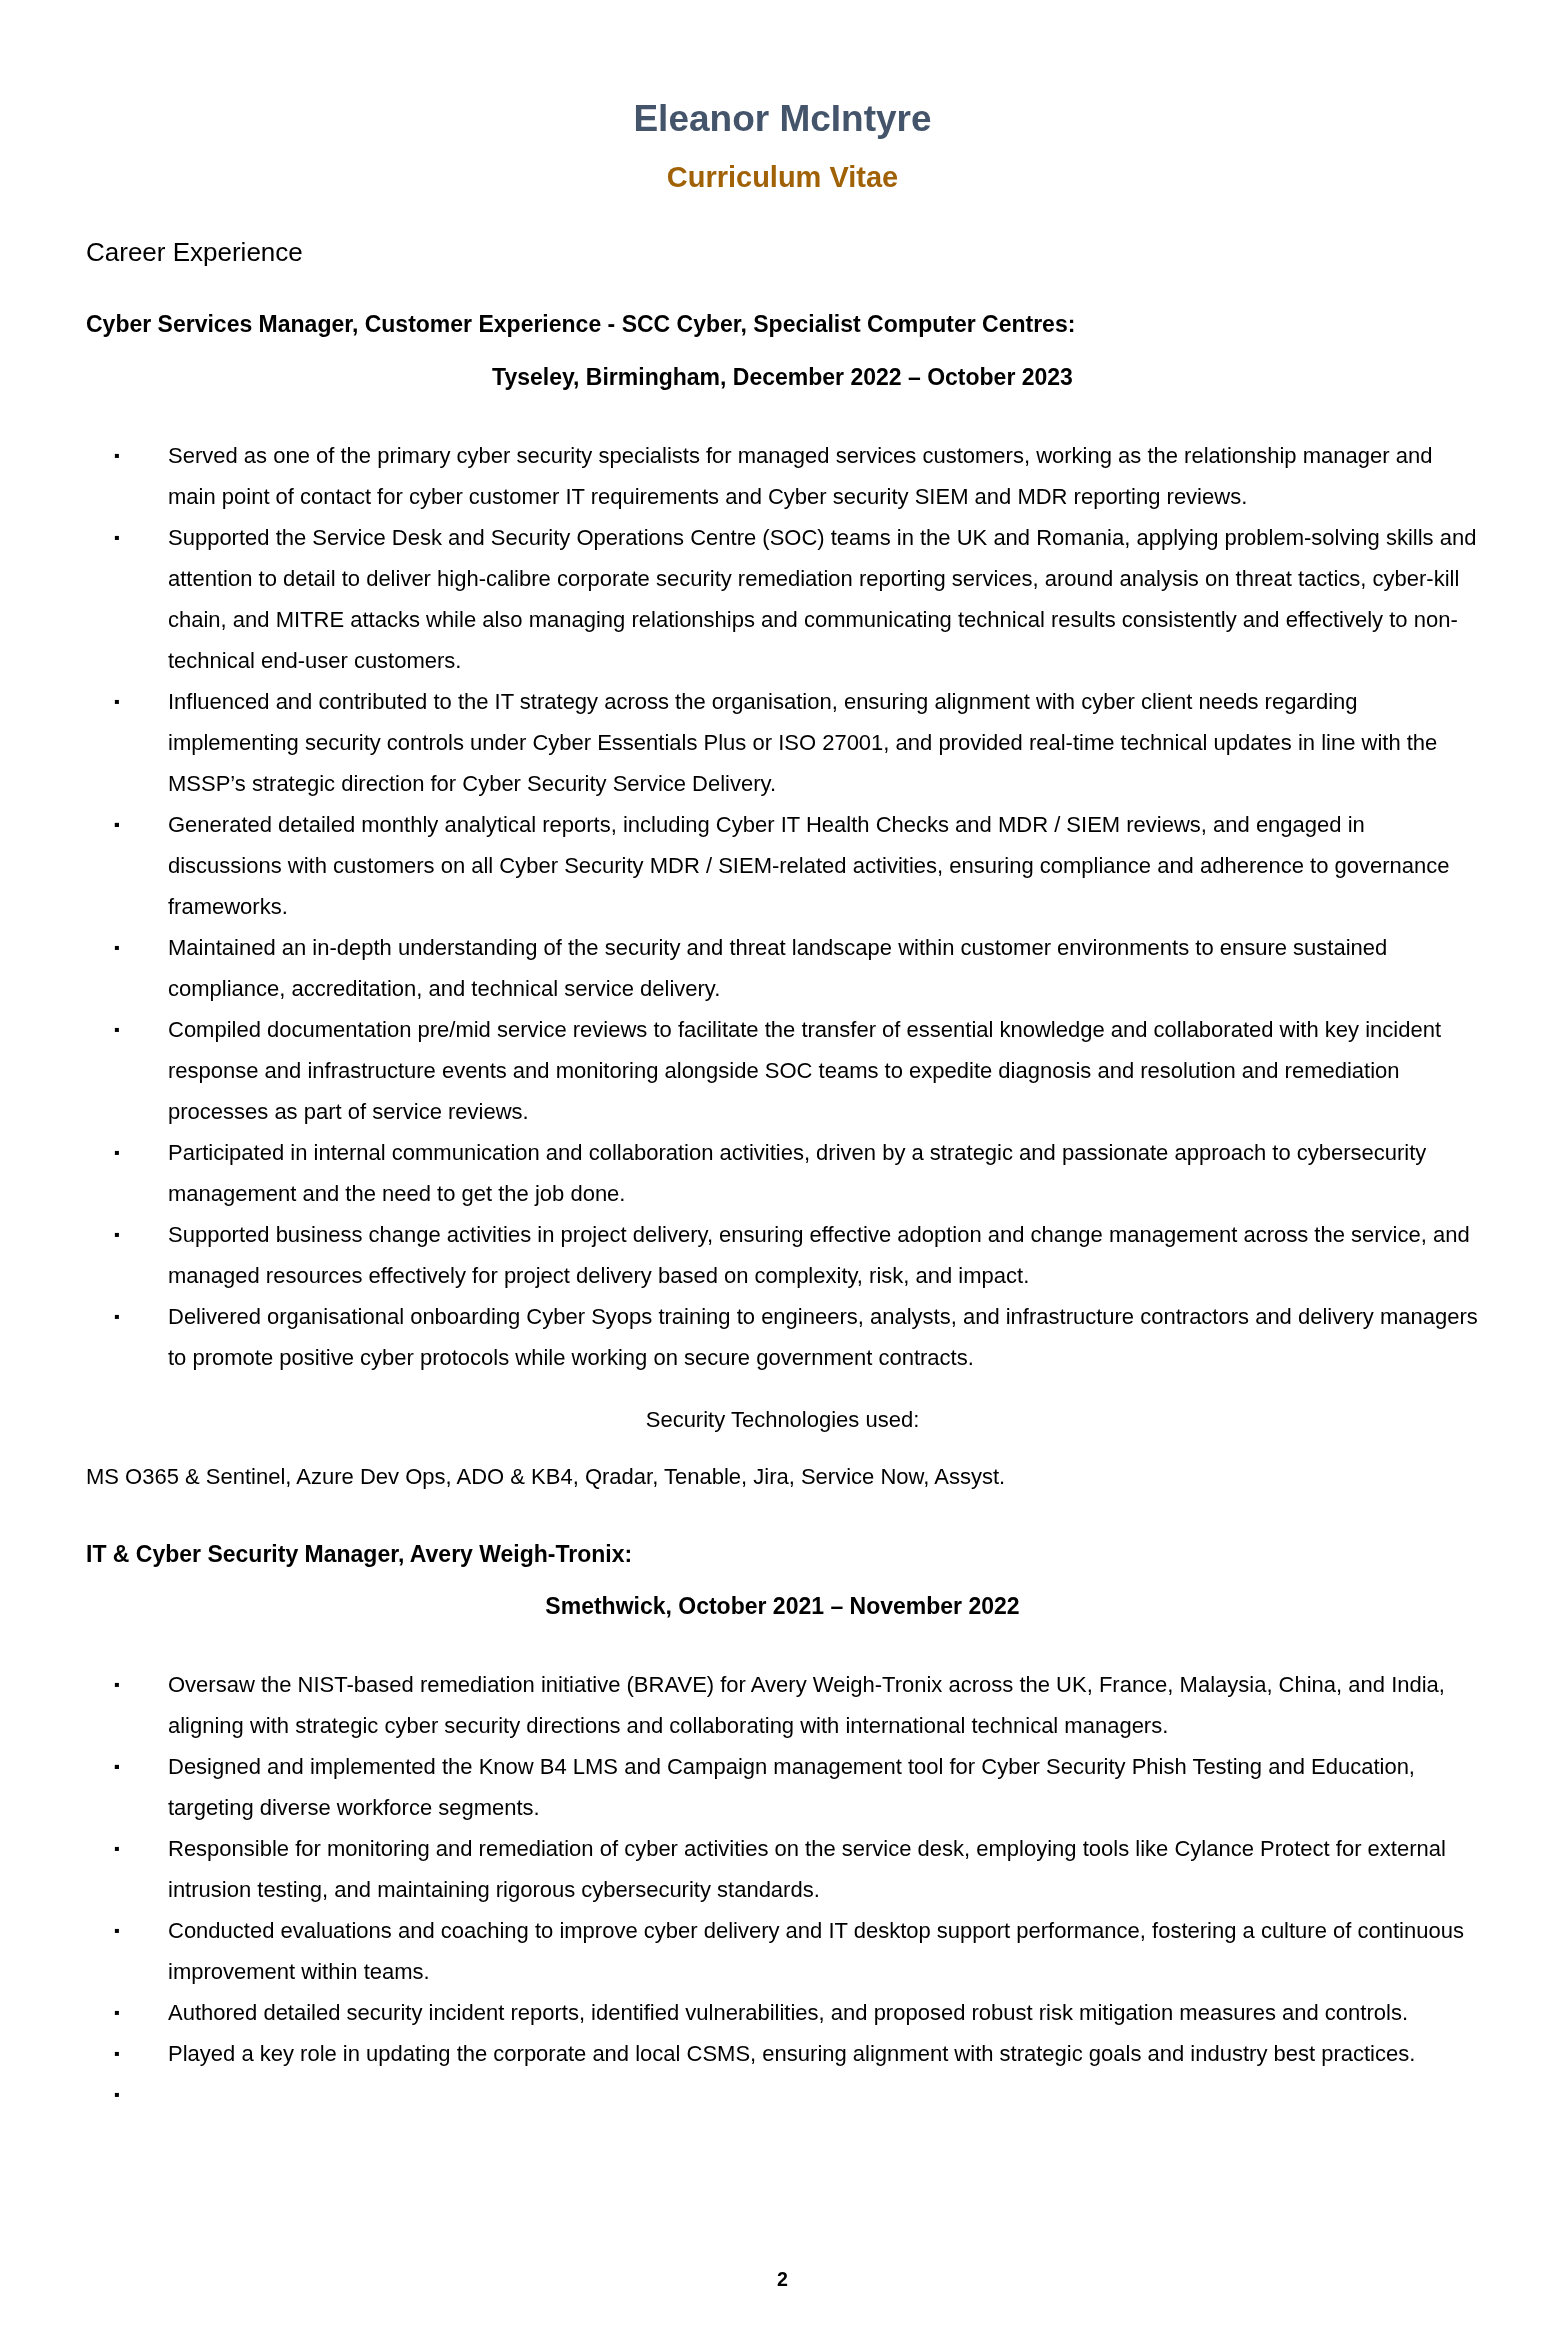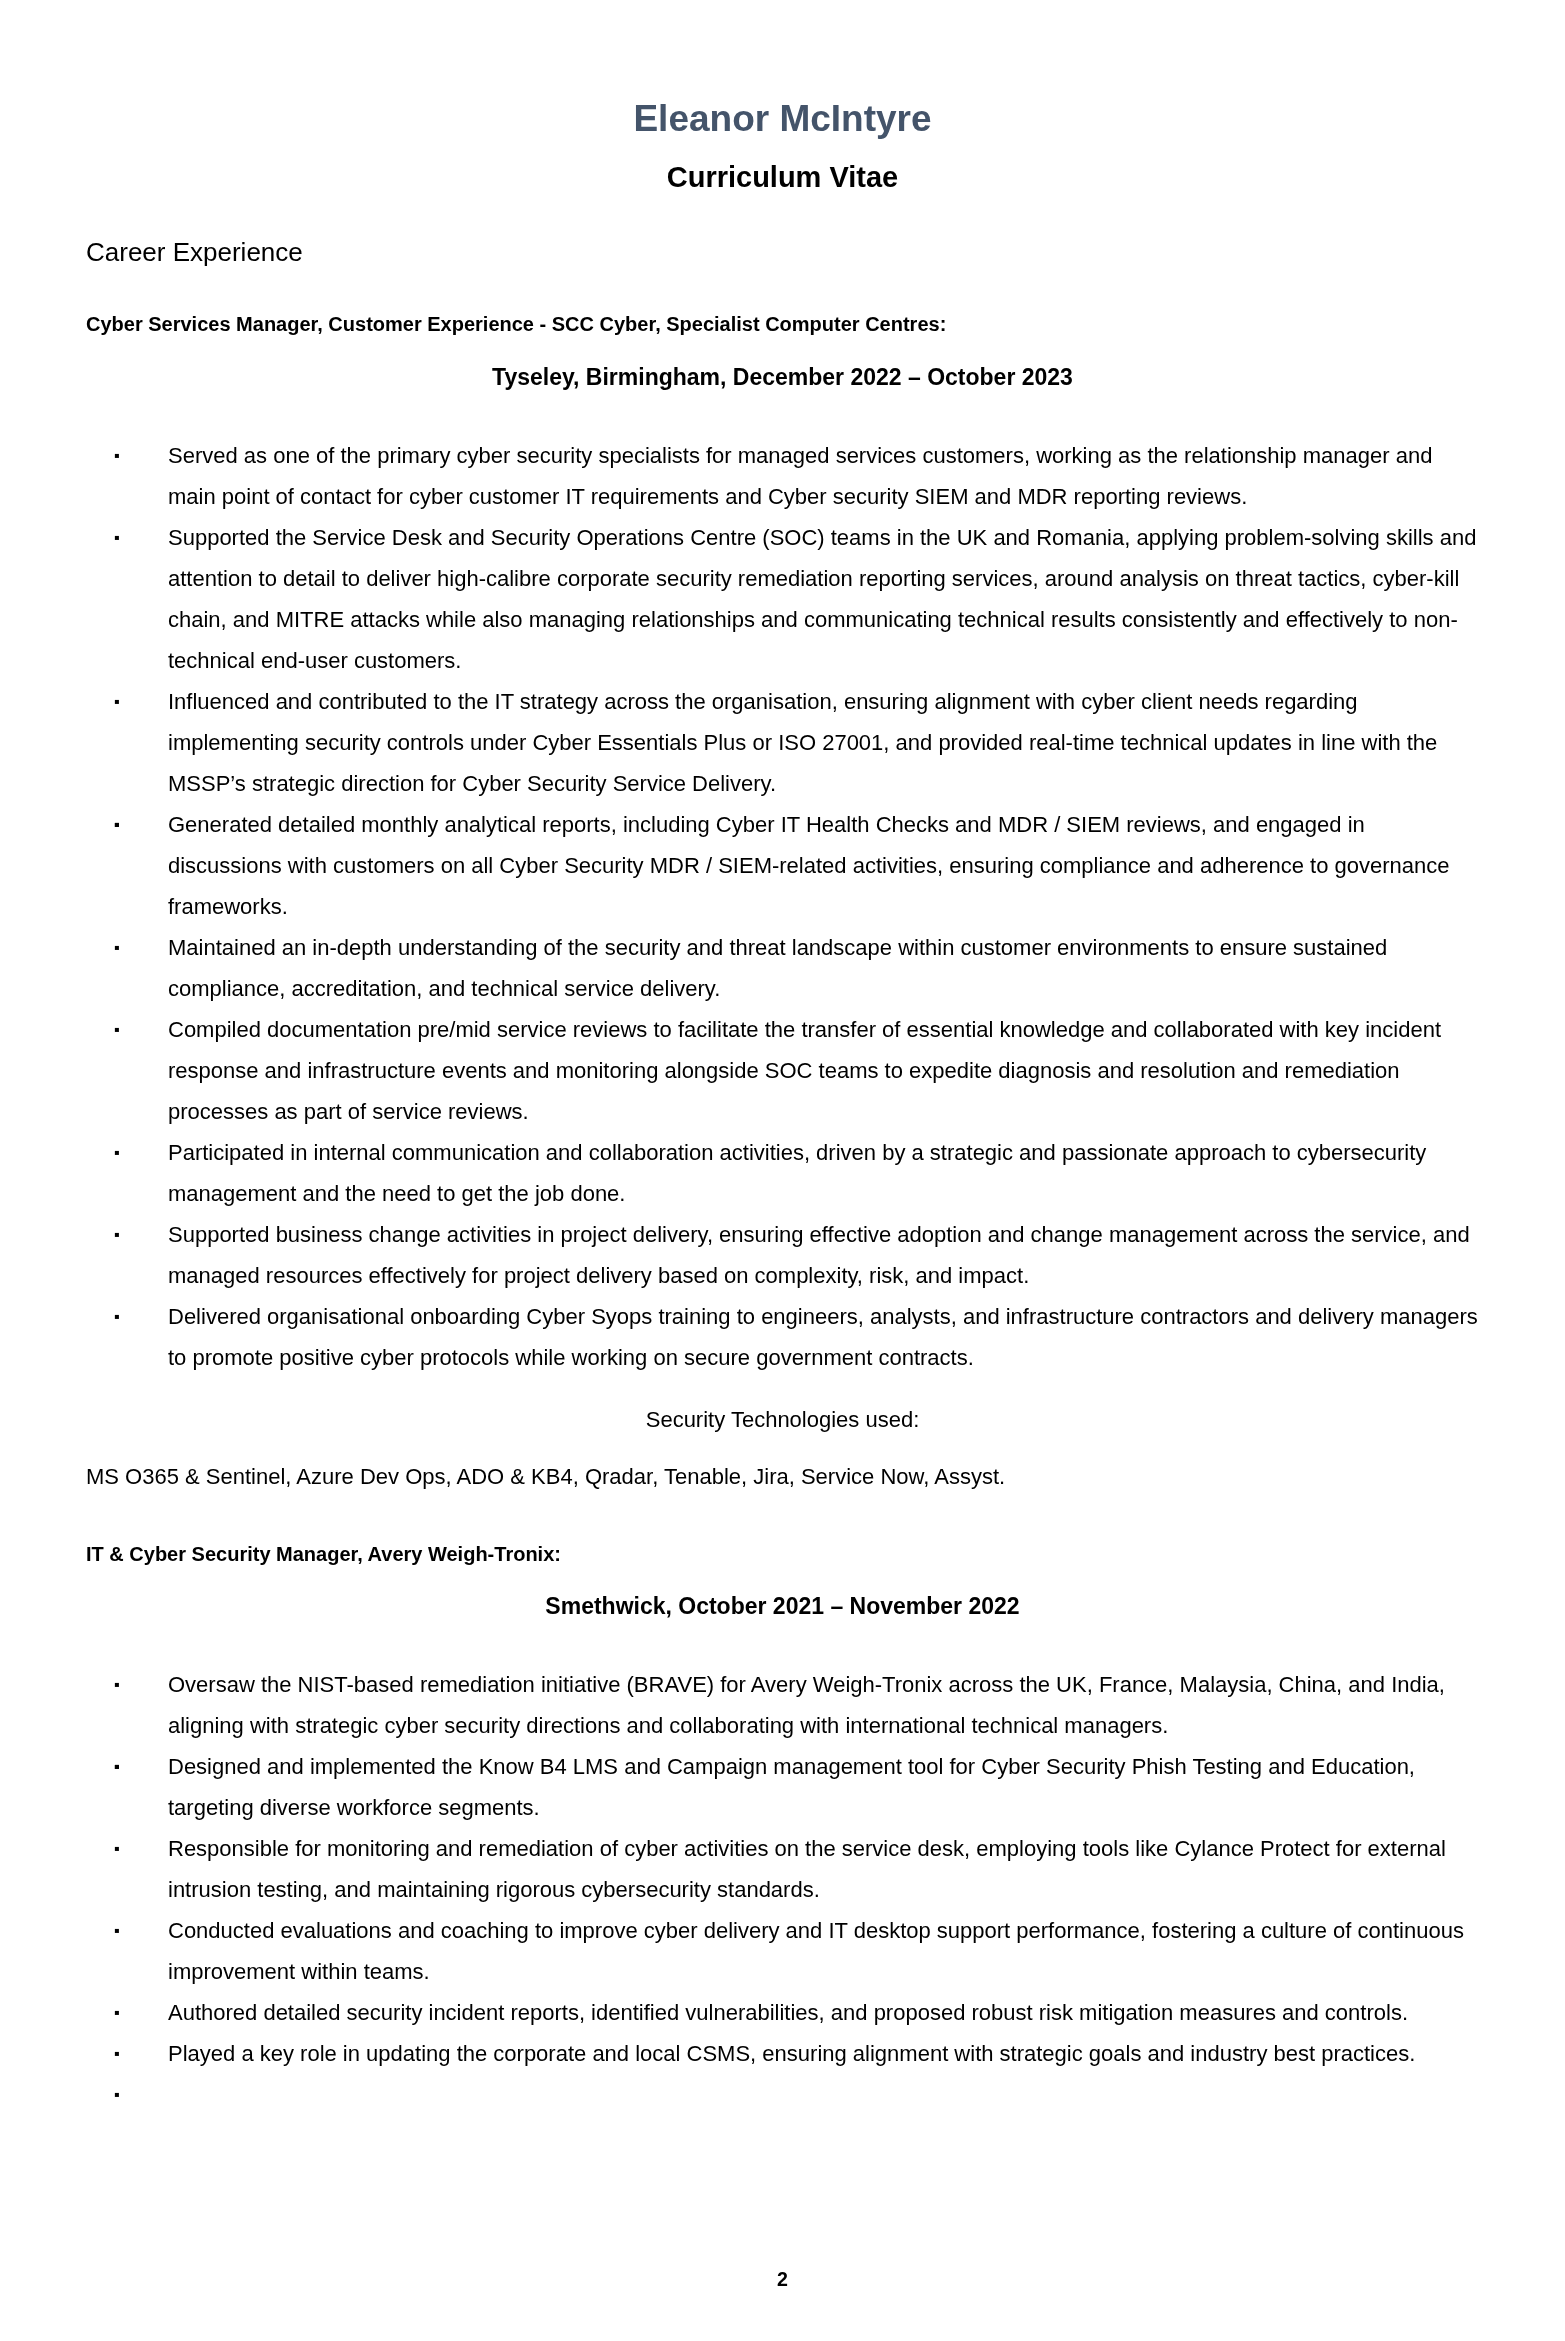--- a/index.html
+++ b/index.html
@@ -22,31 +22,31 @@
     line-height: 1.25;
     font-weight: bold;
     color: #44546A;
     margin: 0 0 18px 0;
   }
   .subtitle {
     text-align: center;
     font-size: 29px;
     line-height: 1.2;
     font-weight: bold;
-    color: #000000;
+    color: #a16207;
     margin: 0 0 42px 0;
   }
   .section {
     font-size: 26px;
     line-height: 1.2;
     font-weight: normal;
     margin: 0 0 36px 0;
   }
   .job-title {
-    font-size: 20px;
+    font-size: 23px;
     font-weight: bold;
     line-height: 41px;
     margin: 0 0 11.4px 0;
   }
   .job-dates {
     font-size: 23px;
     font-weight: bold;
     line-height: 41px;
     margin: 0 0 37px 0;
     text-align: center;

